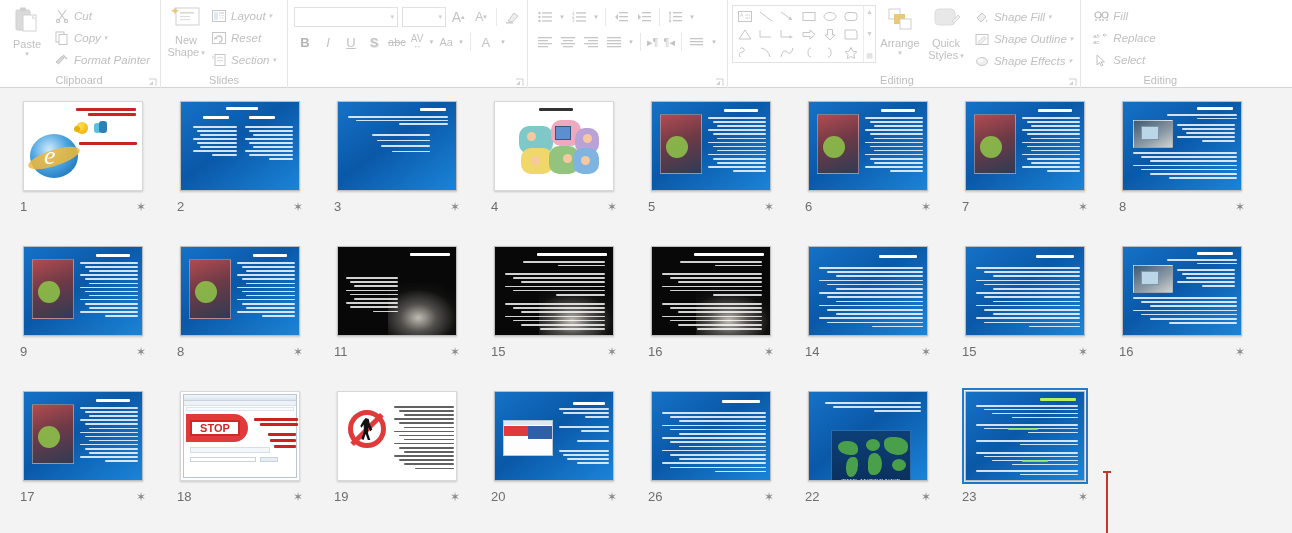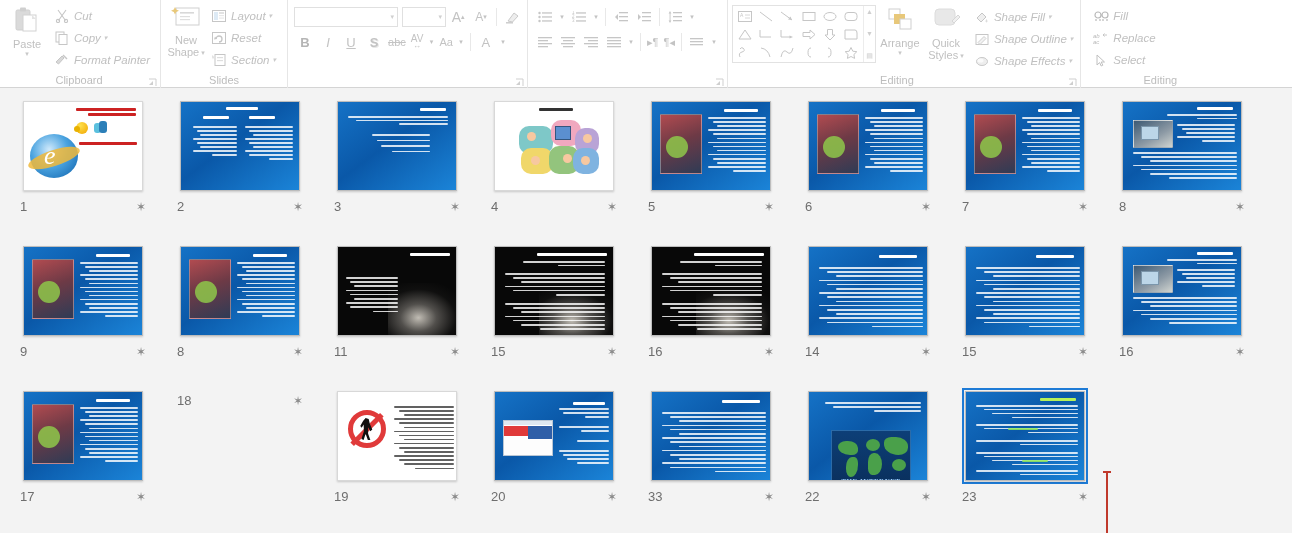--- a/index.html
+++ b/index.html
@@ -1162,20 +1162,39 @@
             <div class="tl w" style="left:56px;top:64.2px;width:58.0px"></div>
             <div class="tl w" style="left:80.94px;top:68.3px;width:33.1px"></div>
           </div>
         </div>
         <div class="meta">
           <span class="slide-num">17</span>
           <span class="star-icon">✶</span>
         </div>
       </div>
       <div class="slide-cell">
+        <div class="thumb-wrap">
+          <div class="thumb white">
+        <div style="position:absolute;left:2px;top:2px;right:2px;bottom:2px;border:1px solid #b9c6d4;background:#fff">
+          <div style="position:absolute;left:0;top:0;right:0;height:6px;background:linear-gradient(#f2f6fb,#dbe5ef);border-bottom:1px solid #c8d3de"></div>
+          <div style="position:absolute;left:0;top:6px;right:0;height:5px;background:#eef2f7;border-bottom:1px solid #d8e0e8"></div>
+          <div style="position:absolute;left:2px;top:12px;right:2px;height:4px;background:#fafbfd;border:1px solid #dfe5ec"></div>
+          <div style="position:absolute;left:2px;top:19px;width:62px;height:28px;background:#e03a3a;border-radius:0 14px 14px 0"></div>
+          <div style="position:absolute;left:6px;top:25px;width:50px;height:16px;background:#fff;border:2px solid #d02626;color:#d02626;font-weight:bold;font-size:11px;line-height:13px;text-align:center;font-family:'Liberation Sans',sans-serif">STOP</div>
+          <div class="title-l r" style="left:70px;top:23px;width:44px"></div>
+              <div class="title-l r" style="left:76px;top:28px;width:38px"></div>
+          <div class="title-l r" style="left:84px;top:38px;width:28px"></div>
+              <div class="title-l r" style="left:86px;top:44px;width:26px"></div>
+              <div class="title-l r" style="left:90px;top:50px;width:22px"></div>
+          <div style="position:absolute;left:6px;top:52px;width:80px;height:6px;background:#f3f6fa;border:1px solid #d6dee6"></div>
+          <div style="position:absolute;left:6px;top:62px;width:66px;height:5px;background:#fff;border:1px solid #c9d3dd"></div>
+          <div style="position:absolute;left:76px;top:62px;width:18px;height:5px;background:#e8edf3;border:1px solid #c9d3dd"></div>
+        </div>
+          </div>
+        </div>
         <div class="meta">
           <span class="slide-num">18</span>
           <span class="star-icon">✶</span>
         </div>
       </div>
       <div class="slide-cell">
         <div class="thumb-wrap">
           <div class="thumb white">
         <div style="position:absolute;left:10px;top:18px;width:38px;height:38px;border-radius:50%;border:5px solid #e03a3a"></div>
         <div style="position:absolute;left:8px;top:35px;width:42px;height:5px;background:#e03a3a;transform:rotate(-45deg);transform-origin:center"></div>
@@ -1245,21 +1264,21 @@
             <div class="tl w" style="left:26.64px;top:53.6px;width:87.4px"></div>
             <div class="tl w" style="left:10px;top:57.8px;width:104.0px"></div>
             <div class="tl w" style="left:18.319999999999993px;top:62.0px;width:95.7px"></div>
             <div class="tl w" style="left:26.64px;top:66.2px;width:87.4px"></div>
             <div class="tl w" style="left:10px;top:70.4px;width:104.0px"></div>
             <div class="tl w" style="left:18.319999999999993px;top:74.6px;width:95.7px"></div>
             <div class="tl w" style="left:63.04px;top:78.8px;width:51.0px"></div>
           </div>
         </div>
         <div class="meta">
-          <span class="slide-num">33</span>
+          <span class="slide-num">26</span>
           <span class="star-icon">✶</span>
         </div>
       </div>
       <div class="slide-cell">
         <div class="thumb-wrap">
           <div class="thumb blue">
         <div class="tl w" style="left:16px;top:10.0px;width:96.0px"></div>
             <div class="tl w" style="left:23.680000000000007px;top:14.0px;width:88.3px"></div>
             <div class="tl w" style="left:64.96px;top:18.0px;width:47.0px"></div>
         <div style="position:absolute;left:22px;top:38px;width:80px;height:58px;background:linear-gradient(#0d3f77,#0a2f5c);border:1px solid #2b6ba8;overflow:hidden">

